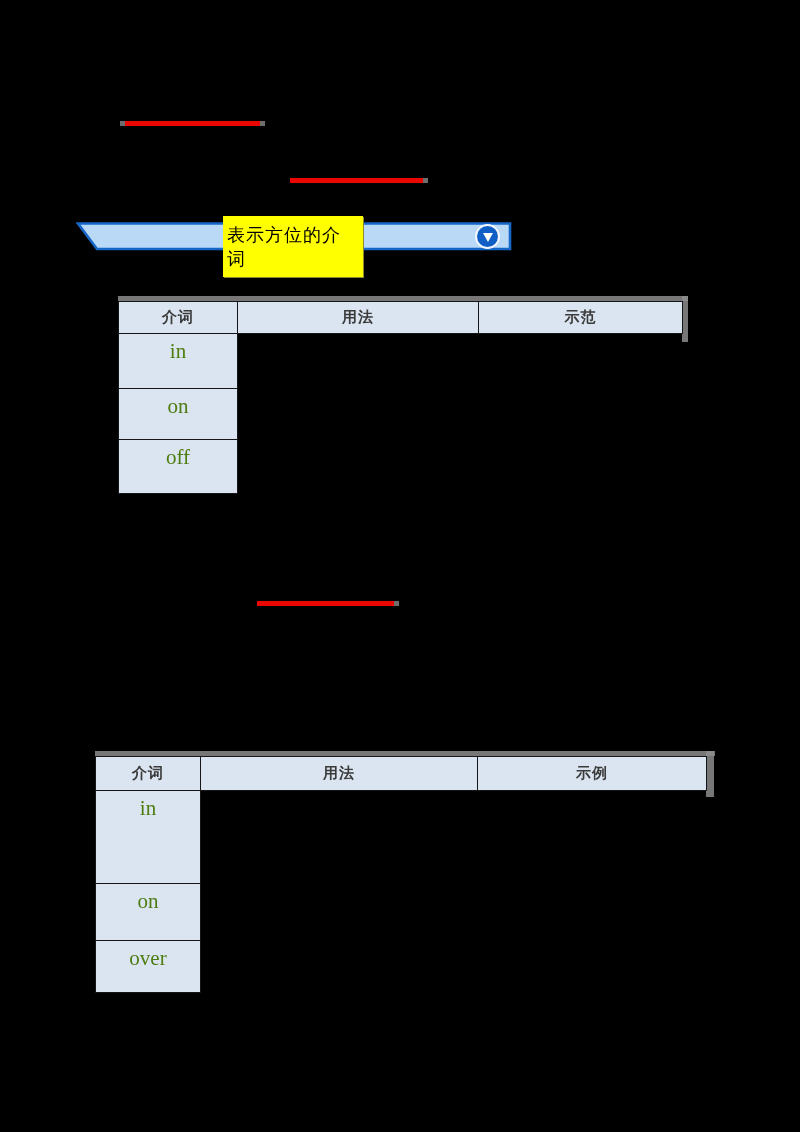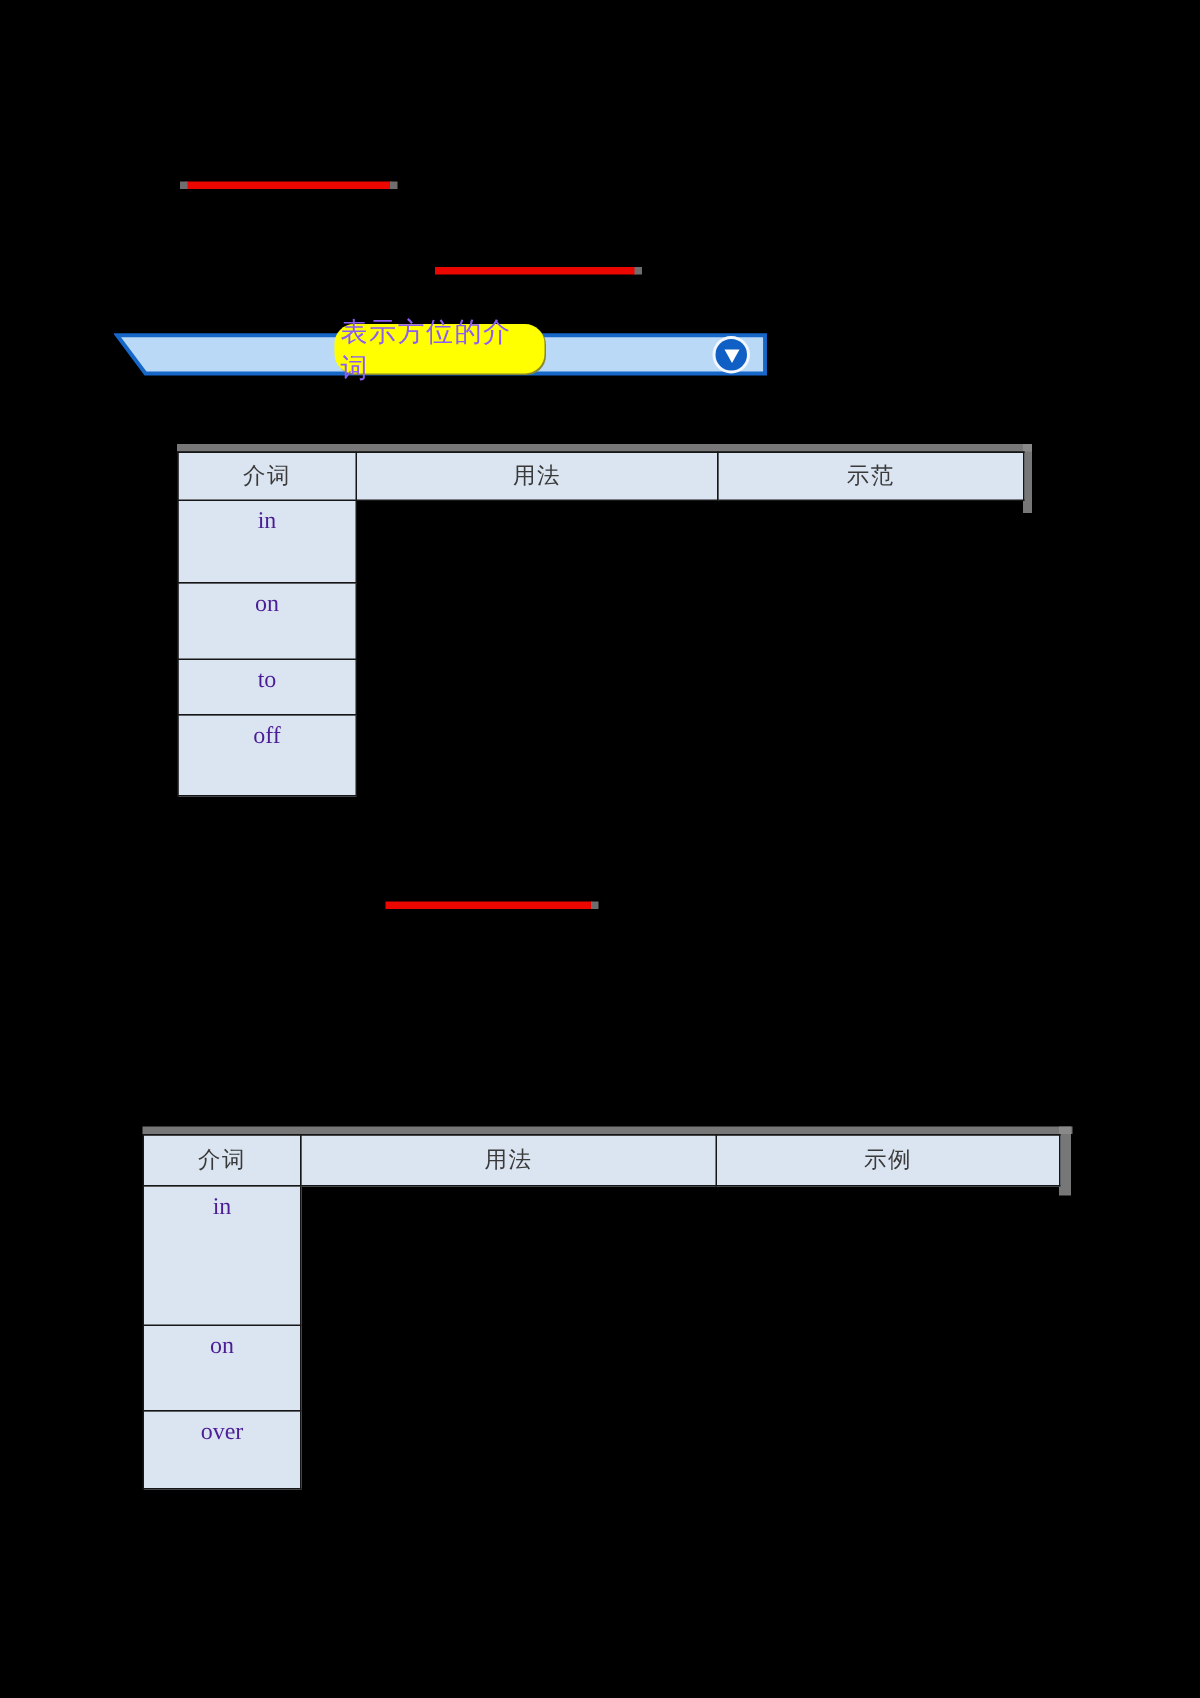--- a/index.html
+++ b/index.html
@@ -11,39 +11,38 @@
   .redline{position:absolute;height:5px;background:#ec0600;}
   .redline .capl,.redline .capr{position:absolute;top:0;width:5px;height:100%;background:#6e6e6e;}
   .redline .capl{left:-4px;}
   .redline .capr{right:-4px;}
   
   .banner{position:absolute;}
   .banner svg{position:absolute;left:0;top:0;display:block;}
   .banner-shape{fill:#b9d9f7;stroke:#1767c9;stroke-width:2.6;}
   .banner-title{
     position:absolute;top:-6px;height:27px;display:flex;align-items:center;justify-content:center;
-    background:#ffff00;color:#8b5cf6;font-size:18px;letter-spacing:1px;padding:3px 4px;
+    background:#ffff00;color:#000000;font-size:18px;letter-spacing:1px;padding:17px 4px;
     box-shadow:1px 1px 0 #8a8a2a;
-    border-radius:13px;
   }
   .banner-icon{
     position:absolute;width:21px;height:21px;border-radius:50%;
     background:#0f5fc4;box-shadow:0 0 0 2px #f2f7ff;
     display:flex;align-items:center;justify-content:center;cursor:pointer;
   }
   .tri{width:0;height:0;border-left:5.5px solid transparent;border-right:5.5px solid transparent;border-top:9px solid #fff;margin-top:2px;}
   
   table.grid{position:absolute;border-collapse:collapse;table-layout:fixed;}
   table.grid th{
     background:#dbe5f1;border:1.6px solid #161616;color:#3a3a3a;
-    font-size:15px;font-weight:normal;text-align:center;vertical-align:middle;letter-spacing:1px;
+    font-size:15px;font-weight:bold;text-align:center;vertical-align:middle;letter-spacing:1px;
   }
   table.grid td.prep{
-    background:#dbe5f1;border:1.6px solid #161616;color:#4c1d95;
-    font-size:16px;text-align:center;vertical-align:top;padding-top:5px;
+    background:#dbe5f1;border:1.6px solid #161616;color:#4d7c0f;
+    font-size:21px;text-align:center;vertical-align:top;padding-top:5px;
   }
   table.grid td.ghost{border:none;background:transparent;}
   .shadow-strip{position:absolute;background:#8c8c8c;opacity:.85;}
 </style>
 </head>
 <body>
 
 <div class="canvas">
 
   <div class="redline" style="left:124px;top:121px;width:137px">
@@ -89,25 +88,20 @@
       <tr style="height:55px">
         <td class="prep">in</td>
         <td class="ghost"></td>
         <td class="ghost"></td>
       </tr>
       <tr style="height:51px">
         <td class="prep">on</td>
         <td class="ghost"></td>
         <td class="ghost"></td>
       </tr>
-      <tr style="height:37px">
-        <td class="prep">to</td>
-        <td class="ghost"></td>
-        <td class="ghost"></td>
-      </tr>
       <tr style="height:54px">
         <td class="prep">off</td>
         <td class="ghost"></td>
         <td class="ghost"></td>
       </tr>
     </tbody>
   </table>
 
 
   <div class="shadow-strip" style="left:95px;top:751px;width:620px;height:5px"></div>

